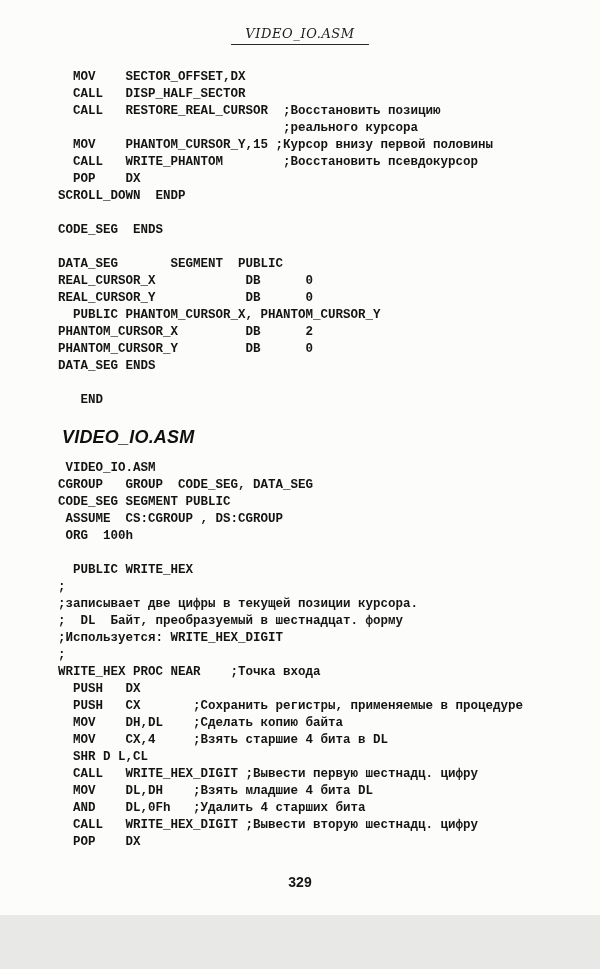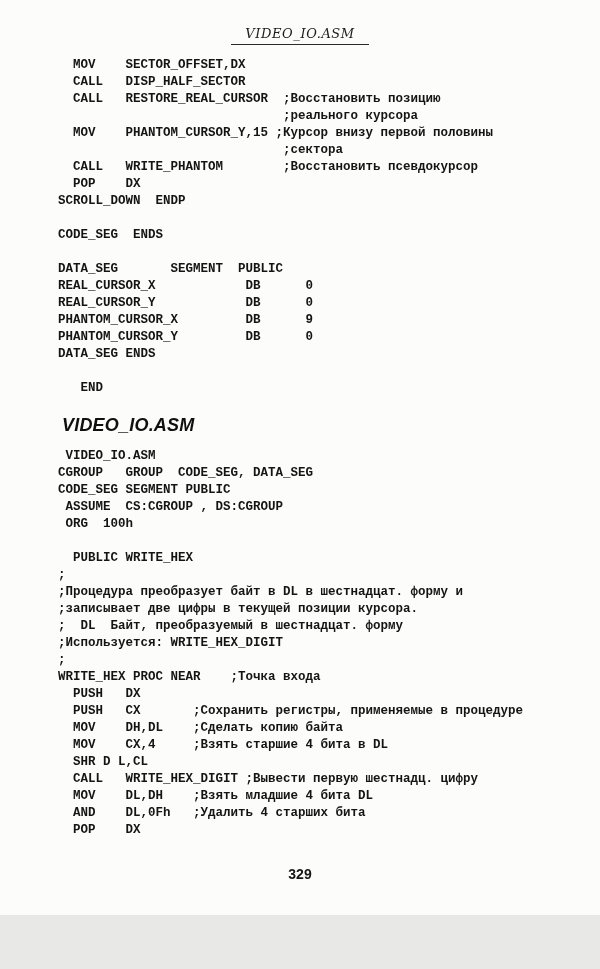--- a/index.html
+++ b/index.html
@@ -20,21 +20,21 @@
     font-family: "DejaVu Serif", serif;
     font-style: italic;
     font-size: 13px;
     letter-spacing: 0.6px;
     color: #1c1c1c;
     border-bottom: 1.5px solid #2a2a2a;
     padding: 0 14px 3px 14px;
   }
   
   .listing { margin-left: 58px; }
-  .listing-1 { margin-top: 12px; }
+  .listing-1 { margin-top: 24px; }
   .listing-2 { margin-top: 12px; }
   .code-line {
     font-family: "Liberation Mono", "DejaVu Sans Mono", monospace;
     font-weight: 700;
     font-size: 12.5px;
     line-height: 17px;
     height: 17px;
     white-space: pre;
     color: #141414;
   }
@@ -44,21 +44,21 @@
     font-family: "Liberation Sans", sans-serif;
     font-style: italic;
     font-weight: 700;
     font-size: 18px;
     letter-spacing: 0.2px;
     color: #101010;
   }
   
   .page-footer {
     position: absolute;
-    bottom: 32px;
+    bottom: 24px;
     left: 0;
     width: 100%;
     text-align: center;
   }
   .page-number {
     font-family: "Liberation Sans", sans-serif;
     font-weight: 700;
     font-size: 14px;
     color: #161616;
   }
@@ -71,62 +71,62 @@
   <div class="page-header">
     <span class="running-title">VIDEO_IO.ASM</span>
   </div>
 
   <div class="listing listing-1">
       <div class="code-line">  MOV    SECTOR_OFFSET,DX</div>
       <div class="code-line">  CALL   DISP_HALF_SECTOR</div>
       <div class="code-line">  CALL   RESTORE_REAL_CURSOR  ;Восстановить позицию</div>
       <div class="code-line">                              ;реального курсора</div>
       <div class="code-line">  MOV    PHANTOM_CURSOR_Y,15 ;Курсор внизу первой половины</div>
-      <div class="code-line">                              ;сектора</div>
       <div class="code-line">  CALL   WRITE_PHANTOM        ;Восстановить псевдокурсор</div>
       <div class="code-line">  POP    DX</div>
       <div class="code-line">SCROLL_DOWN  ENDP</div>
       <div class="code-line"></div>
       <div class="code-line">CODE_SEG  ENDS</div>
       <div class="code-line"></div>
       <div class="code-line">DATA_SEG       SEGMENT  PUBLIC</div>
       <div class="code-line">REAL_CURSOR_X            DB      0</div>
       <div class="code-line">REAL_CURSOR_Y            DB      0</div>
-      <div class="code-line">PHANTOM_CURSOR_X         DB      9</div>
+      <div class="code-line">  PUBLIC PHANTOM_CURSOR_X, PHANTOM_CURSOR_Y</div>
+      <div class="code-line">PHANTOM_CURSOR_X         DB      2</div>
       <div class="code-line">PHANTOM_CURSOR_Y         DB      0</div>
       <div class="code-line">DATA_SEG ENDS</div>
       <div class="code-line"></div>
       <div class="code-line">   END</div>
     </div>
 
   <h2 class="section-heading">VIDEO_IO.ASM</h2>
 
   <div class="listing listing-2">
       <div class="code-line"> VIDEO_IO.ASM</div>
       <div class="code-line">CGROUP   GROUP  CODE_SEG, DATA_SEG</div>
       <div class="code-line">CODE_SEG SEGMENT PUBLIC</div>
       <div class="code-line"> ASSUME  CS:CGROUP , DS:CGROUP</div>
       <div class="code-line"> ORG  100h</div>
       <div class="code-line"></div>
       <div class="code-line">  PUBLIC WRITE_HEX</div>
       <div class="code-line">;</div>
-      <div class="code-line">;Процедура преобразует байт в DL в шестнадцат. форму и</div>
       <div class="code-line">;записывает две цифры в текущей позиции курсора.</div>
       <div class="code-line">;  DL  Байт, преобразуемый в шестнадцат. форму</div>
       <div class="code-line">;Используется: WRITE_HEX_DIGIT</div>
       <div class="code-line">;</div>
       <div class="code-line">WRITE_HEX PROC NEAR    ;Точка входа</div>
       <div class="code-line">  PUSH   DX</div>
       <div class="code-line">  PUSH   CX       ;Сохранить регистры, применяемые в процедуре</div>
       <div class="code-line">  MOV    DH,DL    ;Сделать копию байта</div>
       <div class="code-line">  MOV    CX,4     ;Взять старшие 4 бита в DL</div>
       <div class="code-line">  SHR D L,CL</div>
       <div class="code-line">  CALL   WRITE_HEX_DIGIT ;Вывести первую шестнадц. цифру</div>
       <div class="code-line">  MOV    DL,DH    ;Взять младшие 4 бита DL</div>
       <div class="code-line">  AND    DL,0Fh   ;Удалить 4 старших бита</div>
+      <div class="code-line">  CALL   WRITE_HEX_DIGIT ;Вывести вторую шестнадц. цифру</div>
       <div class="code-line">  POP    DX</div>
     </div>
 
   <div class="page-footer">
     <span class="page-number">329</span>
   </div>
 
 </div>
 
 </body></html>

